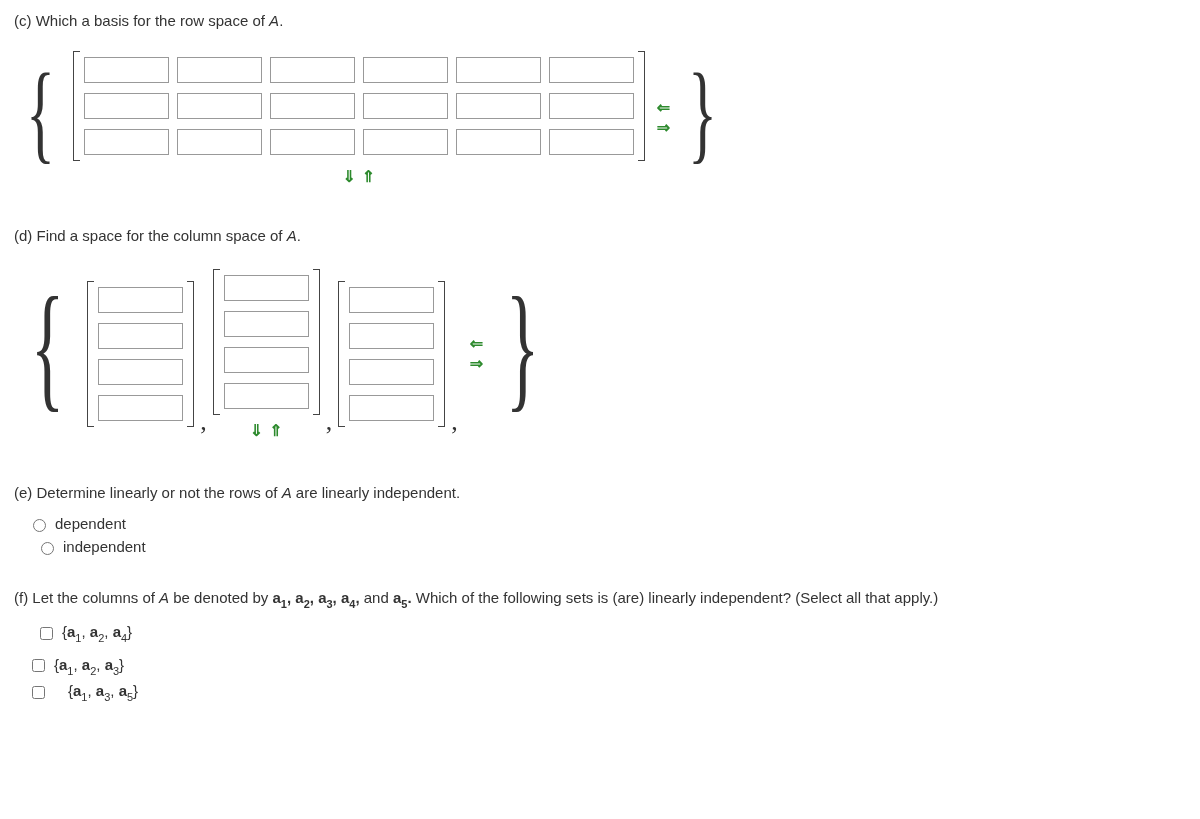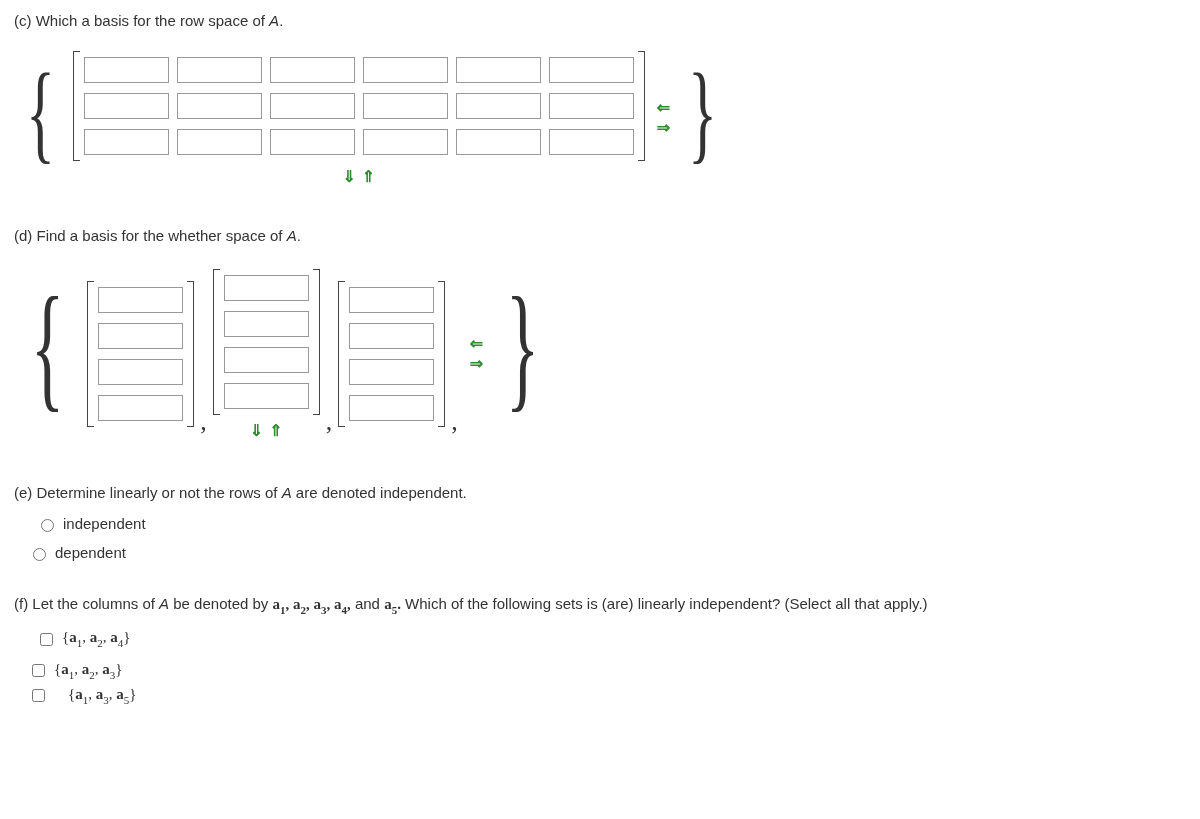--- a/index.html
+++ b/index.html
@@ -85,21 +85,21 @@
   }
   .comma {
     font-size: 26px;
     align-self: flex-end;
     padding-bottom: 12px;
     font-family: serif;
   }
   .options { margin-top: 6px; padding-left: 22px; }
   .option-row { display: flex; align-items: center; gap: 6px; margin: 2px 0; }
   .option-row.outdent { margin-left: -8px; }
-  .serif { font-family: Liberation Serif, serif; }
+  .serif { font-family: Liberation Sans, sans-serif; }
   sub { font-size: 11px; position: relative; top: 1px; }
 </style>
 </head>
 <body>
 
 <div class="question-block">
   <div class="question-prompt">
     <span>(c)</span><span> Which a basis for the row space of </span><span class="italic-A">A</span><span>.</span>
   </div>
   <div class="set-wrapper">
@@ -143,21 +143,21 @@
     <div class="arrows-horz">
       <span class="arrow-btn">⇐</span>
       <span class="arrow-btn">⇒</span>
     </div>
     <span class="set-brace">}</span>
   </div>
 </div>
 
 <div class="question-block">
   <div class="question-prompt">
-    <span>(d)</span><span> Find a basis for the whether space of </span><span class="italic-A">A</span><span>.</span>
+    <span>(d)</span><span> Find a space for the column space of </span><span class="italic-A">A</span><span>.</span>
   </div>
   <div class="set-wrapper">
     <span class="set-brace-sm">{</span>
 
     <div class="matrix">
       <div class="bracket left"></div>
       <div class="matrix-body">
         <div class="row">
             <input class="cell" style="">
           </div>
@@ -225,30 +225,30 @@
       <span class="arrow-btn">⇐</span>
       <span class="arrow-btn">⇒</span>
     </div>
 
     <span class="set-brace-sm">}</span>
   </div>
 </div>
 
 <div class="question-block">
   <div class="question-prompt">
-    <span>(e)</span><span> Determine linearly or not the rows of </span><span class="italic-A">A</span><span> are denoted independent.</span>
+    <span>(e)</span><span> Determine linearly or not the rows of </span><span class="italic-A">A</span><span> are linearly independent.</span>
   </div>
   <div class="options">
+    <div class="option-row outdent" style="margin-top:8px;">
+      <input type="radio" name="e" style="">
+      <span>dependent</span>
+    </div>
     <div class="option-row">
       <input type="radio" name="e" style="">
       <span>independent</span>
-    </div>
-    <div class="option-row outdent" style="margin-top:8px;">
-      <input type="radio" name="e" style="">
-      <span>dependent</span>
     </div>
   </div>
 </div>
 
 <div class="question-block">
   <div class="question-prompt">
     <span>(f)</span><span> Let the columns of </span><span class="italic-A">A</span><span> be denoted by </span><span class="serif" style="font-weight:bold;">a<sub>1</sub>, a<sub>2</sub>, a<sub>3</sub>, a<sub>4</sub>,</span> <span>and </span><span class="serif" style="font-weight:bold;">a<sub>5</sub>.</span> <span> Which of the following sets is (are) linearly independent? (Select all that apply.)</span>
   </div>
   <div class="options">
     <div class="option-row">

